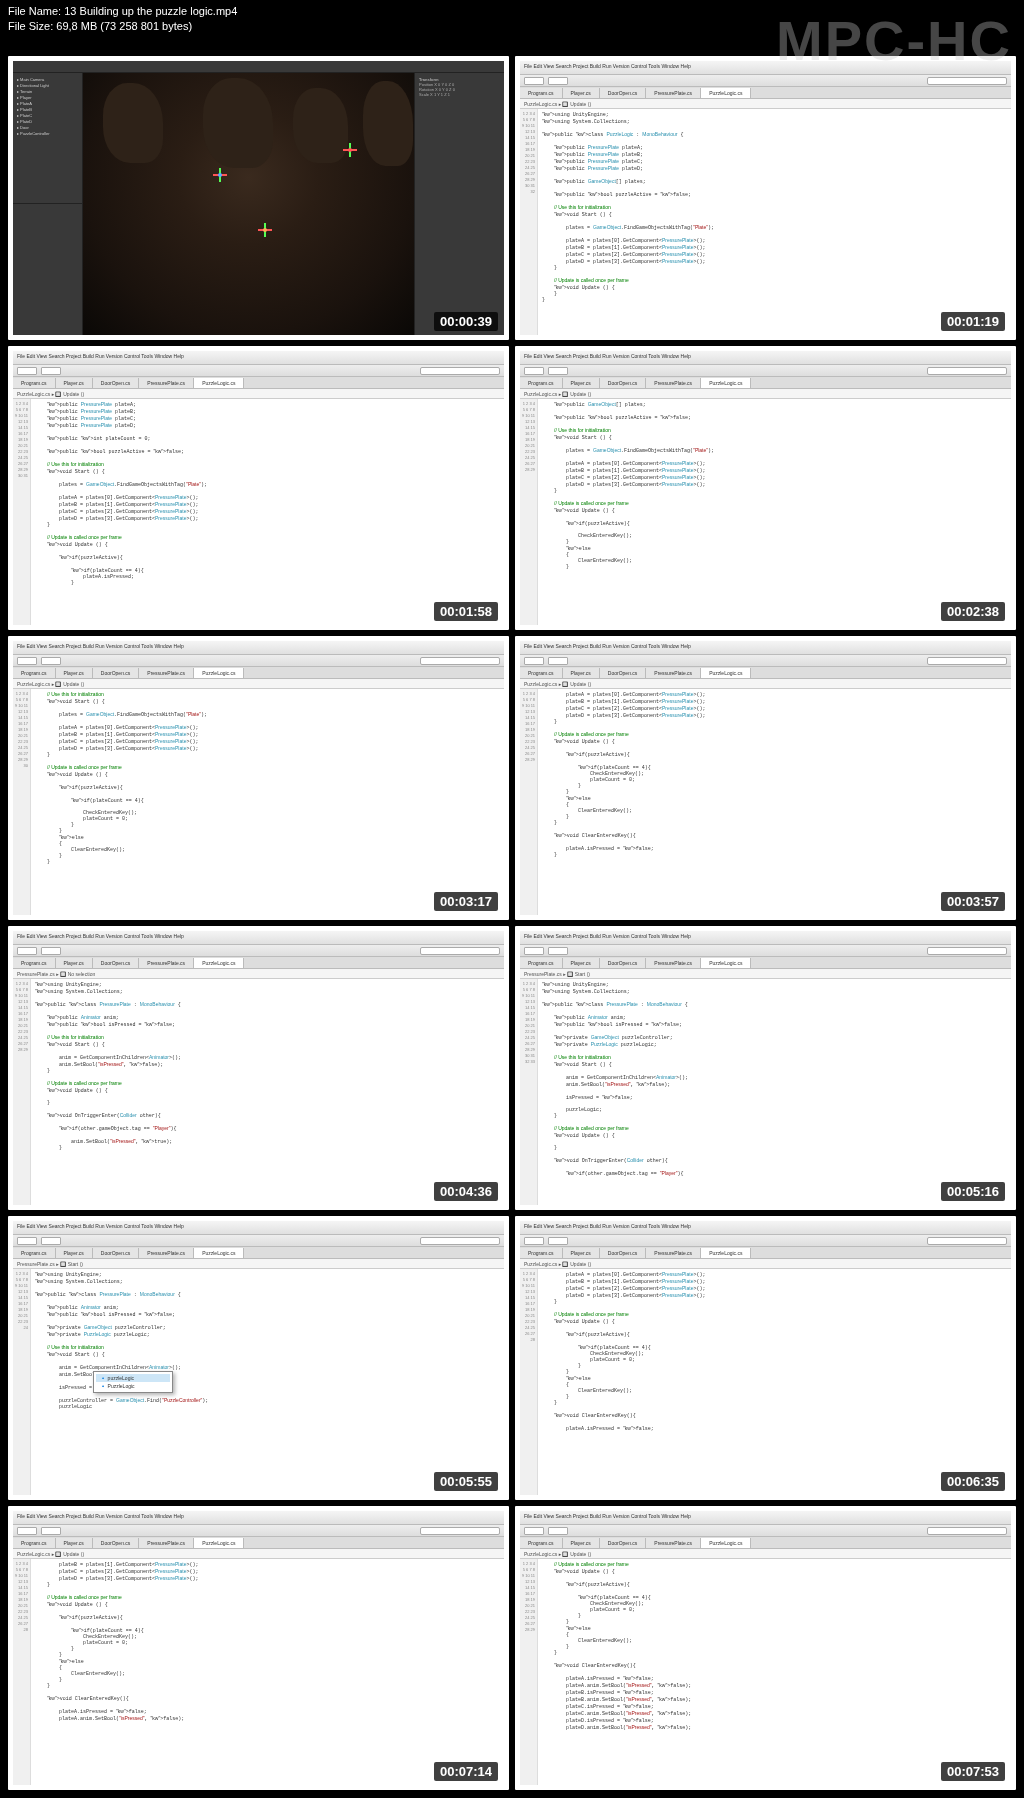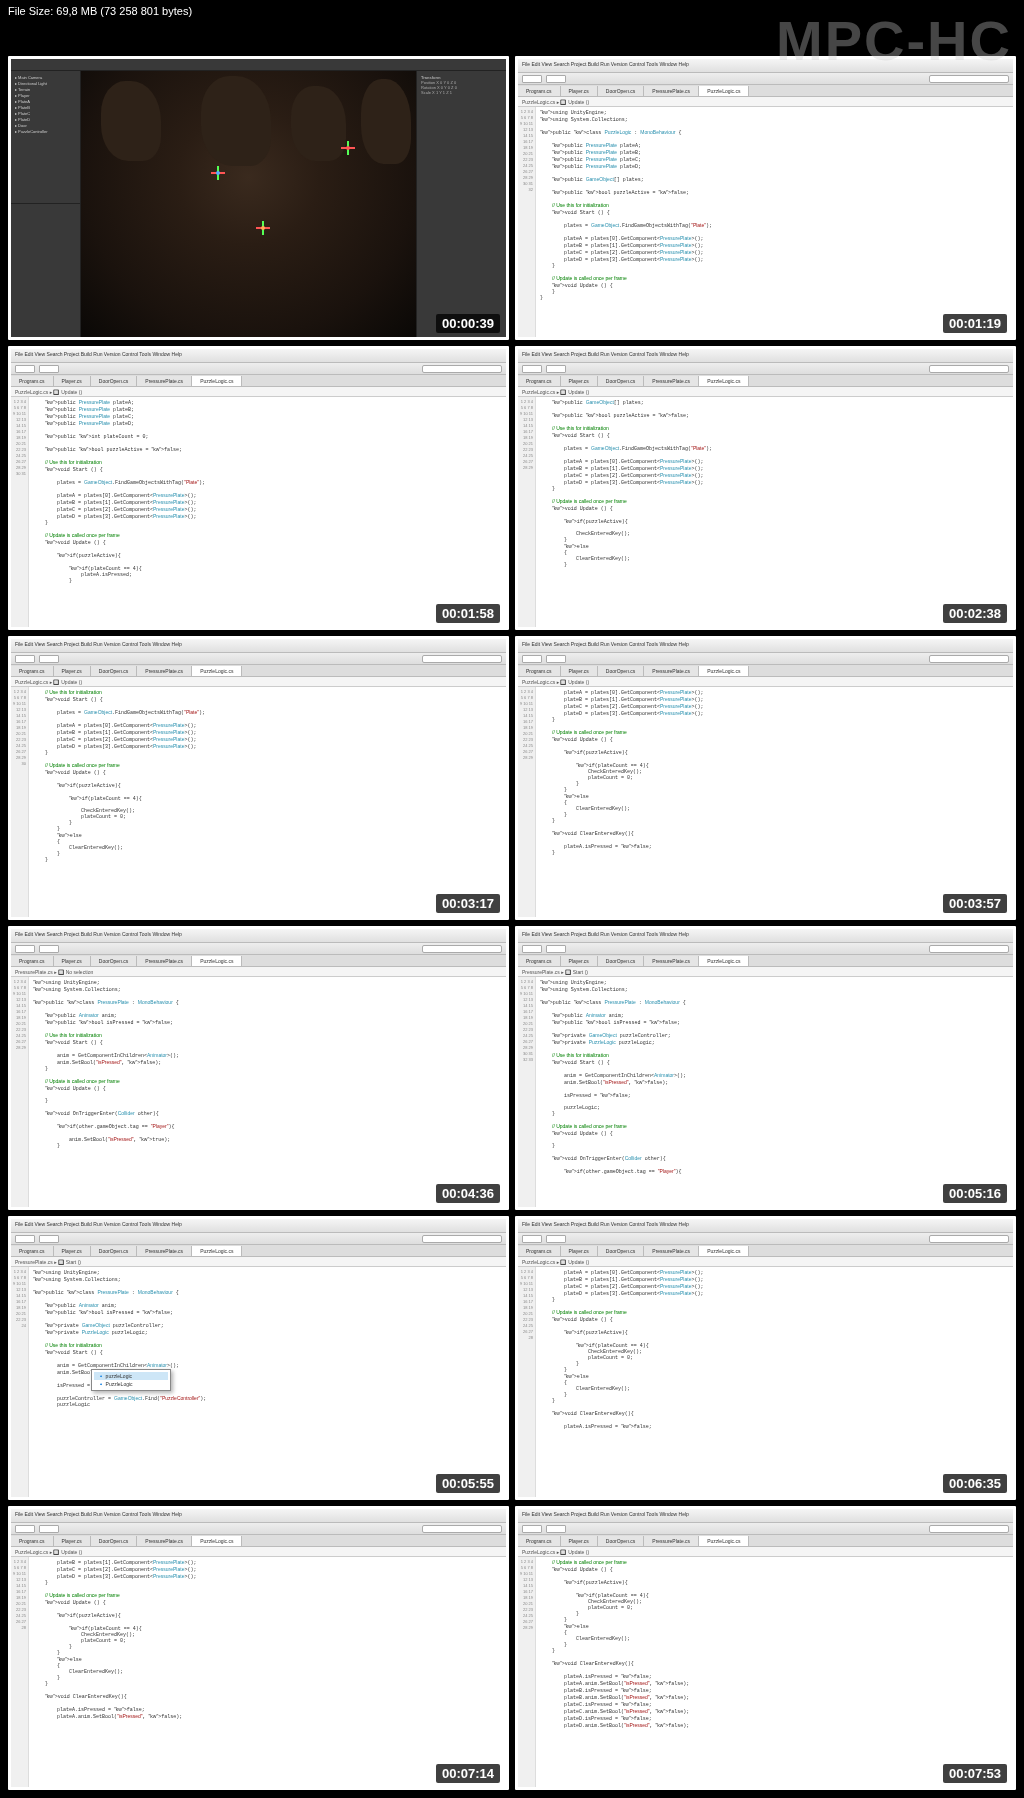--- a/index.html
+++ b/index.html
@@ -1,20 +1,20 @@
 <!DOCTYPE html>
 <html><head>
 <meta charset="utf-8">
 <style>
 *{margin:0;padding:0;box-sizing:border-box;font-family:Arial,sans-serif}
 body{background:#000;width:1024px;height:1798px;position:relative;overflow:hidden}
 .header{position:absolute;top:0;left:0;right:0;padding:4px 8px;color:#fff;font-size:11px;line-height:1.4;z-index:2}
 .watermark{position:absolute;top:8px;right:12px;font-size:56px;font-weight:bold;color:rgba(200,200,200,0.35);letter-spacing:2px;z-index:3}
 .grid{position:absolute;top:56px;left:8px;right:8px;bottom:8px;display:grid;grid-template-columns:1fr 1fr;grid-template-rows:repeat(6,1fr);gap:6px}
-.thumb{background:#e8e8e8;border:3px solid #ffffff;position:relative;overflow:hidden;border-radius:1px}
+.thumb{background:#e8e8e8;border:5px solid #ffffff;position:relative;overflow:hidden;border-radius:1px}
 .thumb.unity{background:#2a2a2a}
 .ts{position:absolute;bottom:4px;right:6px;background:rgba(0,0,0,0.75);color:#fff;font-size:13px;font-weight:bold;padding:2px 6px;border-radius:2px}
 .ide-menu{height:14px;background:linear-gradient(#f5f5f5,#e0e0e0);border-bottom:1px solid #bbb;font-size:5px;color:#333;padding:2px 4px;white-space:nowrap;overflow:hidden}
 .ide-tool{height:12px;background:linear-gradient(#eee,#ddd);border-bottom:1px solid #bbb;display:flex;align-items:center;gap:4px;padding:0 4px}
 .ide-tool .btn{width:20px;height:8px;background:#fff;border:1px solid #aaa;border-radius:1px}
 .ide-tool .search{flex:1;height:8px;background:#fff;border:1px solid #aaa;border-radius:2px;max-width:80px;margin-left:auto}
 .ide-tabs{height:12px;background:#ddd;border-bottom:1px solid #bbb;display:flex;font-size:5px;align-items:center}
 .ide-tabs .tab{padding:2px 8px;background:#fff;border-right:1px solid #bbb;color:#333}
 .ide-tabs .tab.inactive{background:#e5e5e5}
 .ide-path{height:10px;background:#f5f5f5;border-bottom:1px solid #ccc;font-size:5px;color:#555;padding:1px 4px;display:flex;align-items:center;gap:4px}
@@ -36,20 +36,21 @@
 .intellisense{position:absolute;background:#fff;border:1px solid #888;box-shadow:2px 2px 4px rgba(0,0,0,0.3);font-size:5px;padding:2px;min-width:80px}
 .intellisense .item{padding:1px 4px;color:#333}
 .intellisense .item.sel{background:#cde6f7}
 </style>
 </head>
 <body>
 
 <div class="watermark">MPC-HC</div>
 
 <div class="header">
+  <div><span>File Name:</span> <span>13 Building up the puzzle logic.mp4</span></div>
   <div><span>File Size:</span> <span>69,8 MB (73 258 801 bytes)</span></div>
 </div>
 
 <div class="grid" id="grid">
 <div class="thumb unity">
   <div class="unity-top"></div>
   <div class="unity-body">
     <div class="unity-left">
       <div class="unity-hier">
             <div>▸ Main Camera</div>

